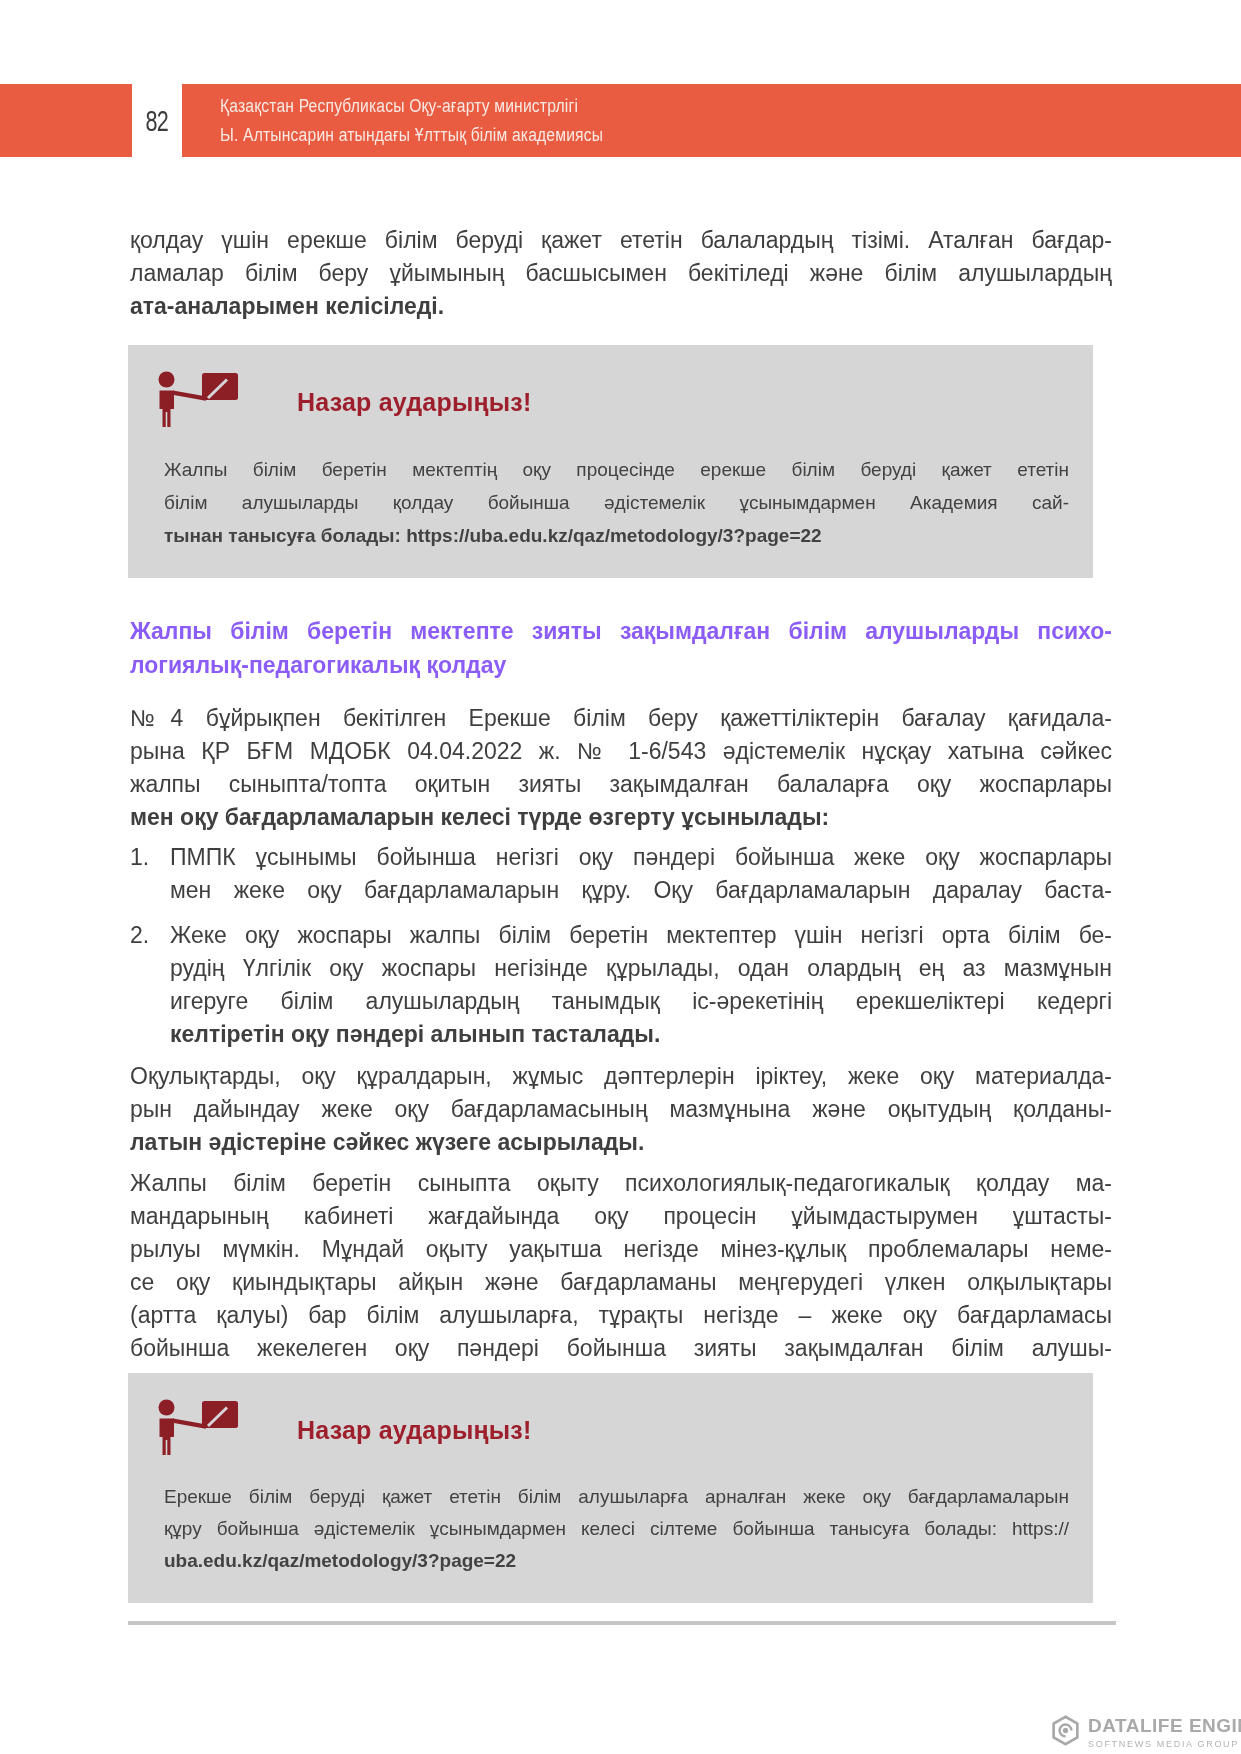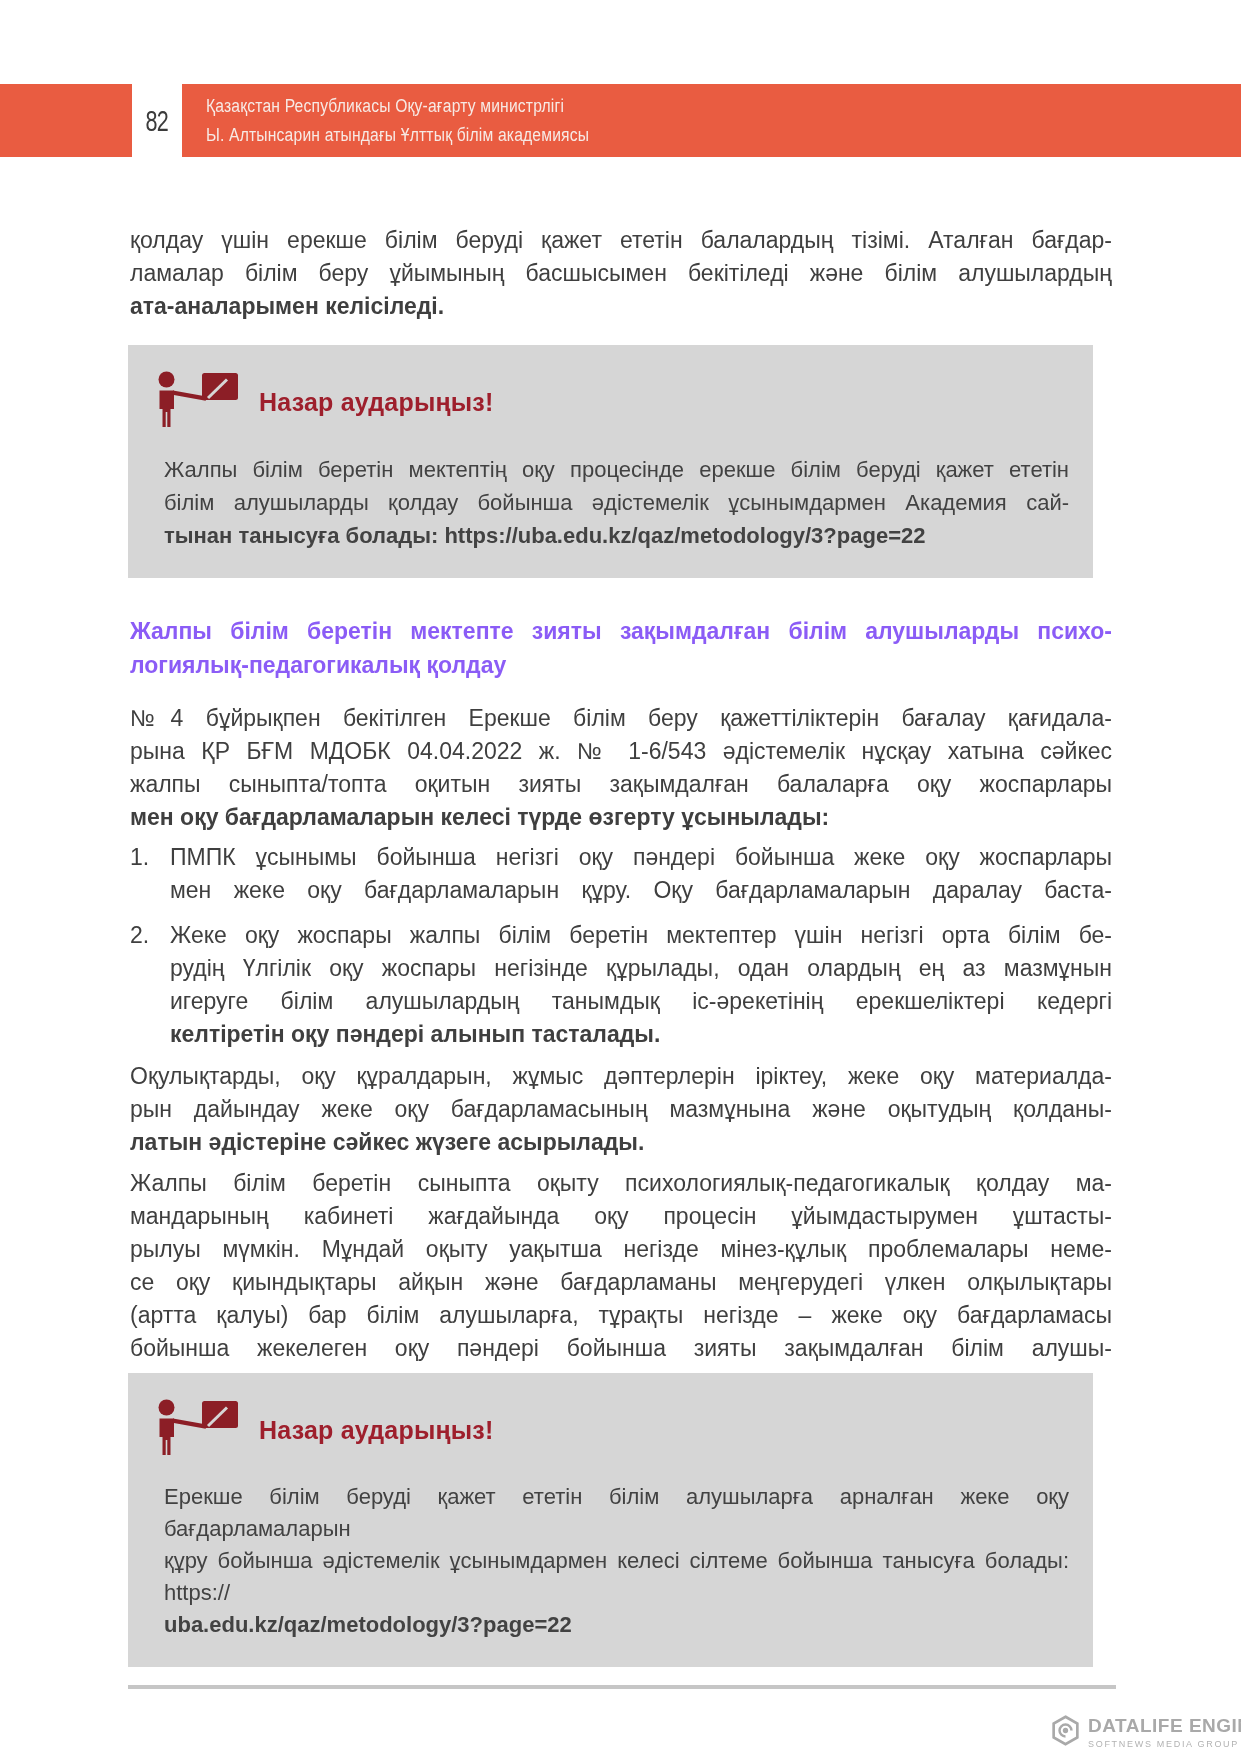--- a/index.html
+++ b/index.html
@@ -14,35 +14,35 @@
   *{margin:0;padding:0;box-sizing:border-box;}
   html,body{background:#ffffff;}
   body{font-family:"Liberation Sans",sans-serif;color:var(--text);}
   .page{position:relative;width:1241px;height:1754px;margin:12px auto;background:#ffffff;overflow:hidden;}
 
   
   .header-band{position:absolute;top:72px;left:0;width:1241px;height:73px;display:flex;}
   .hb-left{width:132px;height:100%;background:var(--orange);}
   .hb-gap{width:50px;height:100%;background:#ffffff;display:flex;align-items:center;justify-content:center;}
   .page-num{font-size:30px;font-weight:400;color:#3B3B3B;transform:scaleX(0.72);letter-spacing:-1px;}
-  .hb-right{flex:1;height:100%;background:var(--orange);display:flex;flex-direction:column;justify-content:center;padding-left:24px;}
+  .hb-right{flex:1;height:100%;background:var(--orange);display:flex;flex-direction:column;justify-content:center;padding-left:38px;}
   .hb-line{color:#F7EAE5;font-size:18px;line-height:29px;white-space:nowrap;}
   .hb-line span{display:inline-block;transform:scaleX(0.87);transform-origin:left center;letter-spacing:0.2px;}
 
   
   .content{position:absolute;left:130px;top:212px;width:982px;}
   .para{font-size:23px;line-height:33px;color:var(--text);}
   .jline{text-align:justify;text-align-last:justify;white-space:normal;}
   .jline.last{text-align-last:left;font-weight:bold;}
 
   
   .attention-box{background:var(--box-gray);width:965px;margin-left:-2px;padding:26px 24px 26px 36px;}
-  .attention-head{display:flex;align-items:center;margin-left:-14px;}
+  .attention-head{display:flex;align-items:center;margin-left:-14px;gap:38px;}
   .attention-title{color:var(--heading-red);font-size:25px;font-weight:bold;margin-left:19px;letter-spacing:0.2px;}
-  .attention-body{margin-top:20px;font-size:22px;line-height:33px;color:#424242;}
+  .attention-body{margin-top:20px;font-size:19px;line-height:33px;color:#424242;}
   .box2 .attention-body{line-height:32px;}
 
   .section-heading{margin-top:36px;font-size:23px;line-height:34px;font-weight:bold;color:#8b5cf6;}
 
   .numbered-list{margin-top:7px;}
   .list-item{display:flex;}
   .list-item + .list-item{margin-top:12px;}
   .li-num{width:40px;flex:0 0 40px;font-size:23px;line-height:33px;color:var(--text);}
   .li-text{flex:1;font-size:23px;line-height:33px;color:var(--text);}
 

